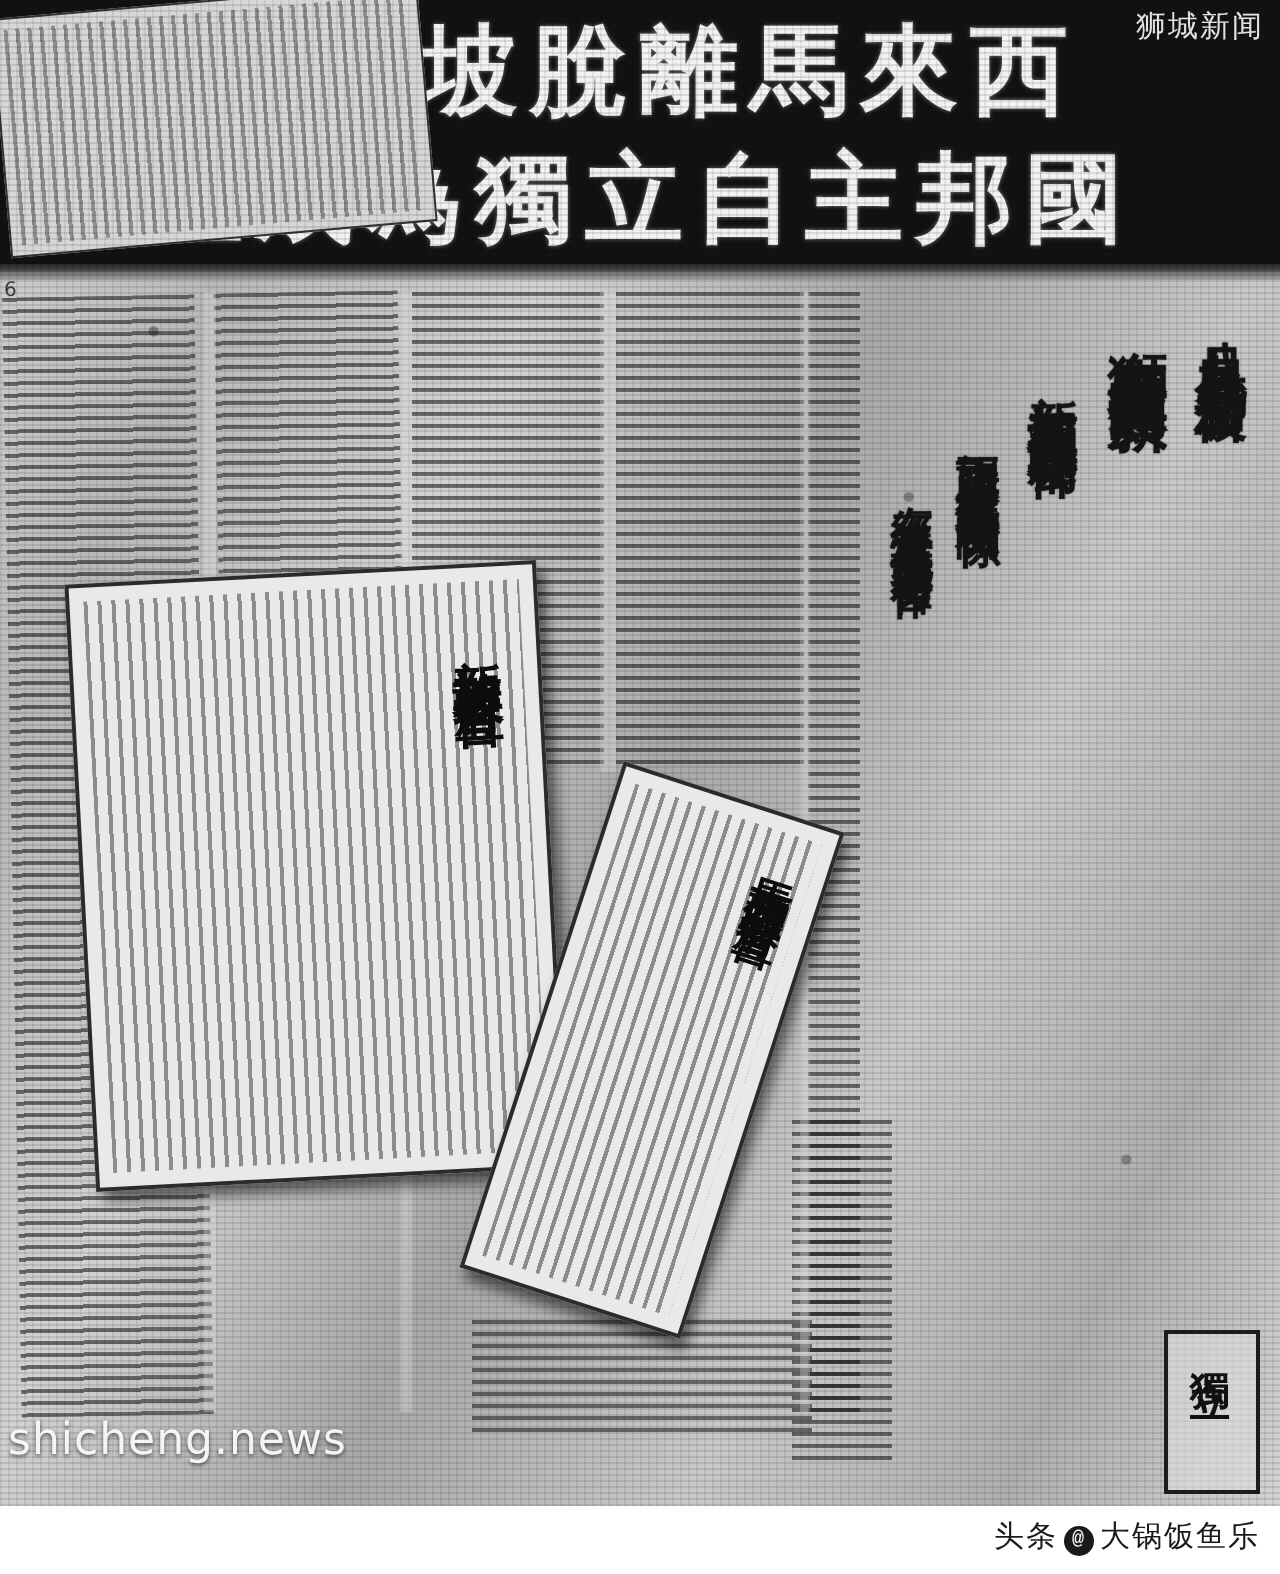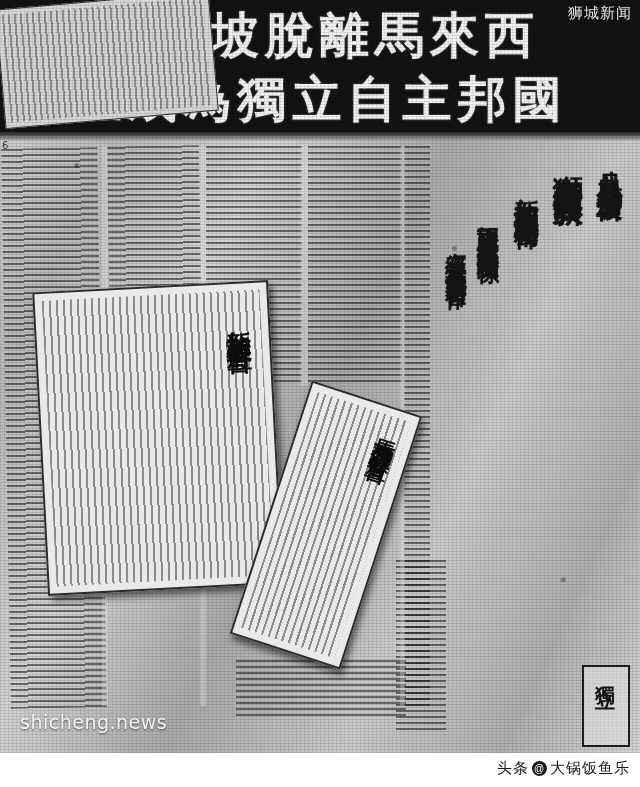--- a/index.html
+++ b/index.html
@@ -219,42 +219,42 @@
     position: absolute;
     inset: 5px;
     background-image:
       repeating-linear-gradient(90deg, rgba(20,20,20,.75) 0 2px, rgba(255,255,255,0) 2px 6px);
     opacity: .5;
   }
 
   
   #wm-bottom-left {
     position: absolute;
-    left: 20px; bottom: 20px;
-    font-size: 19px;
+    left: 4px; bottom: 20px;
+    font-size: 22px;
     color: rgba(255,255,255,.92);
     font-family: "DejaVu Sans", sans-serif;
     letter-spacing: .5px;
     z-index: 40;
     text-shadow: 0 1px 2px rgba(0,0,0,.6);
   }
   #footer {
     position: absolute;
     left: 0; bottom: 0;
     width: 640px; height: 34px;
     background: #ffffff;
     z-index: 45;
   }
   #footer-credit {
     position: absolute;
     right: 10px;
     top: 6px;
     font-size: 15px;
     color: #1a1a1a;
-    font-family: Liberation Sans, sans-serif;
+    font-family: Liberation Mono, monospace;
     letter-spacing: 1px;
   }
   .credit-badge {
     display: inline-block;
     width: 15px; height: 15px;
     border-radius: 50%;
     background: #1a1a1a;
     color: #fff;
     font-size: 10px;
     line-height: 15px;

